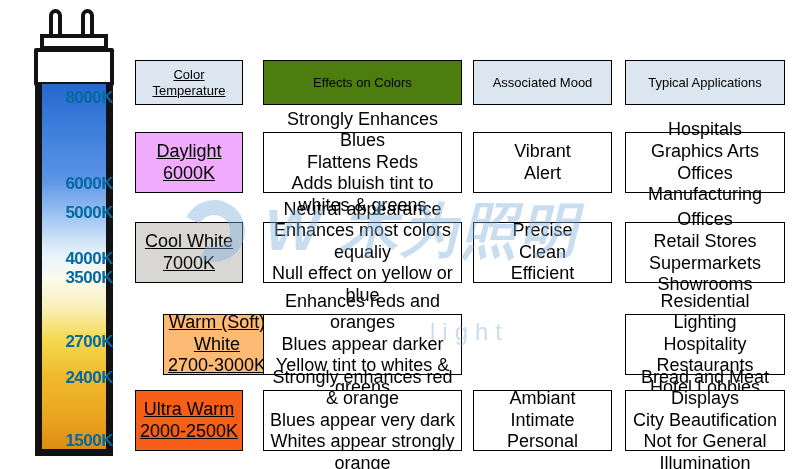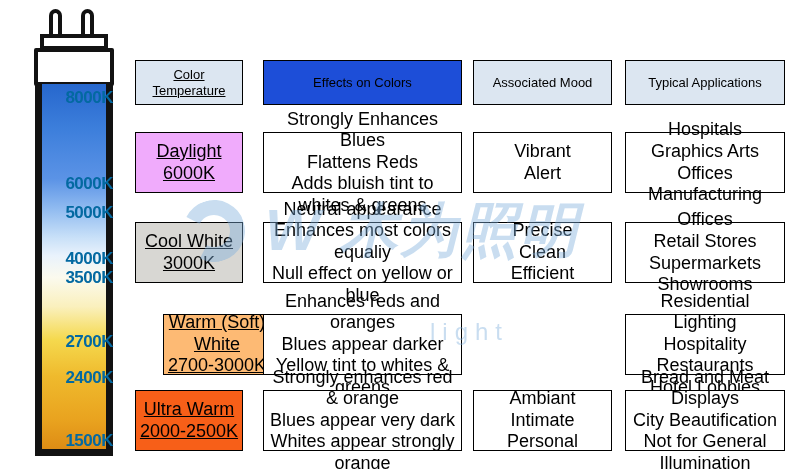--- a/index.html
+++ b/index.html
@@ -101,38 +101,38 @@
     <span class="tube-label" style="top:174px">6000K</span>
     <span class="tube-label" style="top:203px">5000K</span>
     <span class="tube-label" style="top:249px">4000K</span>
     <span class="tube-label" style="top:268px">3500K</span>
     <span class="tube-label" style="top:332px">2700K</span>
     <span class="tube-label" style="top:368px">2400K</span>
     <span class="tube-label" style="top:431px">1500K</span>
   </div>
 
   <div class="box header c1 rh" style="background: rgb(220, 230, 241);">Color Temperature</div>
-  <div class="box header c2 rh" style="background: #1d4ed8;">Effects on Colors</div>
+  <div class="box header c2 rh" style="background: #4d7c0f;">Effects on Colors</div>
   <div class="box header c3 rh" style="background: rgb(220, 230, 241);">Associated Mood</div>
   <div class="box header c4 rh" style="background: rgb(220, 230, 241);">Typical Applications</div>
 
   <div class="box c1 r0" style="background: #f0abfc;">Daylight
 6000K</div>
   <div class="box c2 r0">Strongly Enhances Blues
 Flattens Reds
 Adds bluish tint to whites &amp; greens</div>
   <div class="box c3 r0">Vibrant
 Alert</div>
   <div class="box c4 r0">Hospitals
 Graphics Arts
 Offices
 Manufacturing</div>
 
   <div class="box c1 r1" style="background: rgb(216, 215, 211);">Cool White
-3000K</div>
+7000K</div>
   <div class="box c2 r1">Neutral appearance
 Enhances most colors equaliy
 Null effect on yellow or blue</div>
   <div class="box c3 r1">Precise
 Clean
 Efficient</div>
   <div class="box c4 r1">Offices
 Retail Stores
 Supermarkets
 Showrooms</div>

